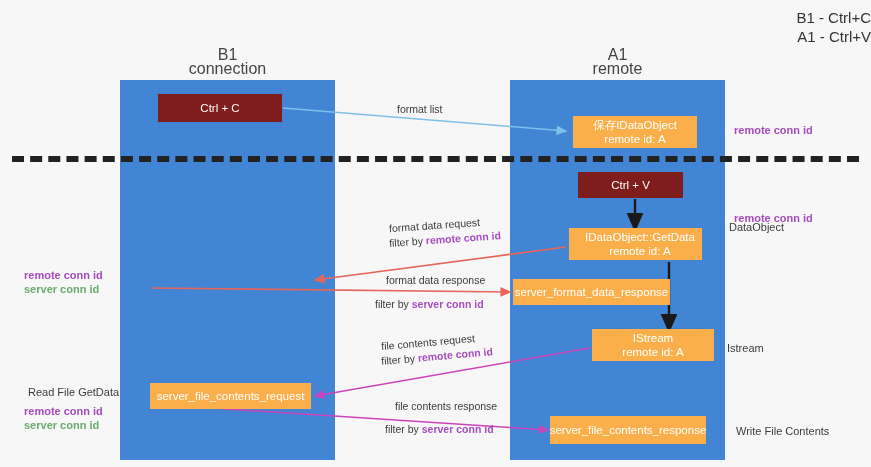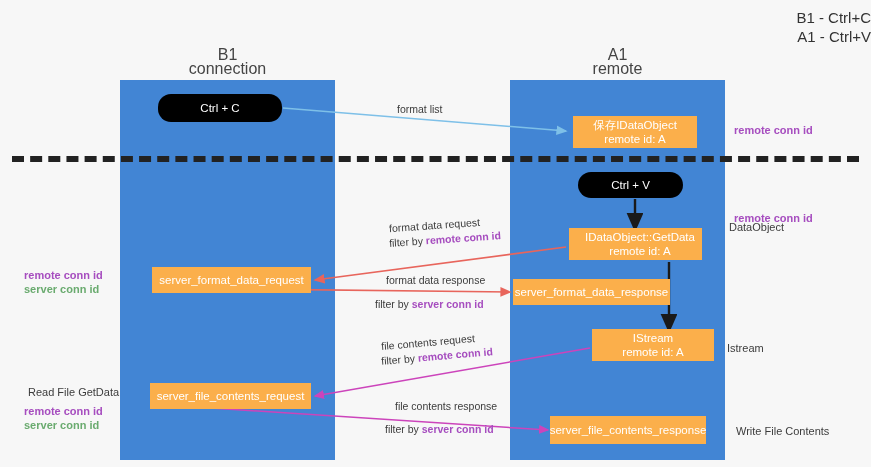--- a/index.html
+++ b/index.html
@@ -53,21 +53,21 @@
     box-sizing: border-box;
     color: #ffffff;
     font-size: 11.5px;
     line-height: 14px;
     text-align: center;
     display: flex;
     flex-direction: column;
     align-items: center;
     justify-content: center;
   }
-  .node.green { background: #000000; border-radius: 13px; }
+  .node.green { background: #7f1d1d; }
   .node.orange { background: #fbaf4b; }
 
   #node-ctrl-c   { left: 158px; top: 94px;  width: 124px; height: 28px; }
   #node-idataobj { left: 573px; top: 116px; width: 124px; height: 32px; }
   #node-ctrl-v   { left: 578px; top: 172px; width: 105px; height: 26px; }
   #node-getdata  { left: 569px; top: 228px; width: 133px; height: 32px; padding-left: 9px; }
   #node-sfdreq   { left: 152px; top: 267px; width: 159px; height: 26px; }
   #node-sfdresp  { left: 513px; top: 279px; width: 157px; height: 26px; }
   #node-istream  { left: 592px; top: 329px; width: 122px; height: 32px; }
   #node-sfcreq   { left: 150px; top: 383px; width: 161px; height: 26px; }
@@ -186,23 +186,20 @@
 
   <div class="node green" id="node-ctrl-v">
     <div>Ctrl + V</div>
   </div>
 
   <div class="node orange" id="node-getdata">
     <div>IDataObject::GetData</div>
     <div>remote id: A</div>
   </div>
 
-  <div class="node orange" id="node-sfdreq">
-    <div>server_format_data_request</div>
-  </div>
 
   <div class="node orange" id="node-sfdresp">
     <div>server_format_data_response</div>
   </div>
 
   <div class="node orange" id="node-istream">
     <div>IStream</div>
     <div>remote id: A</div>
   </div>
 

